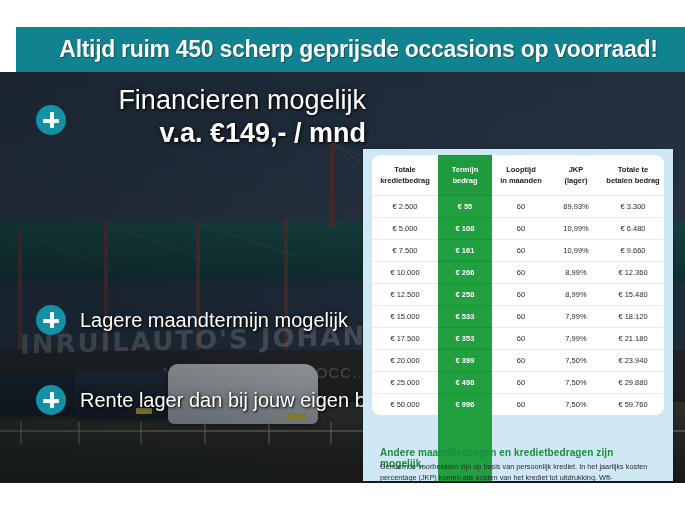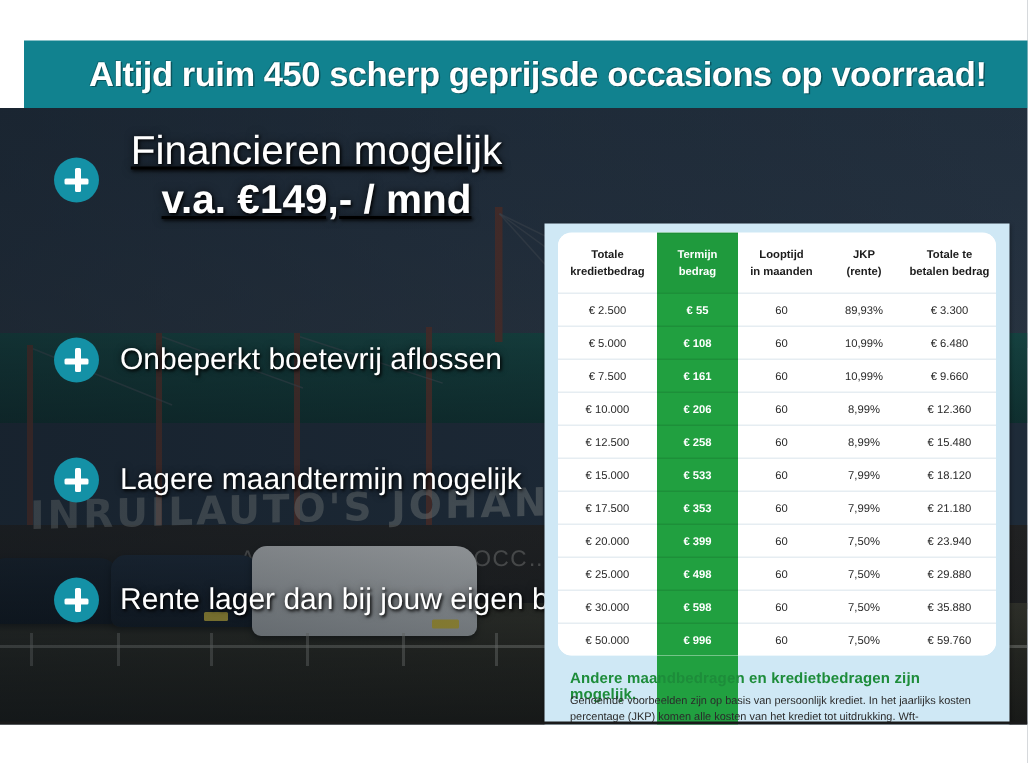--- a/index.html
+++ b/index.html
@@ -144,22 +144,21 @@
     font-size: 20px;
     margin-left: 14px;
     text-shadow: 1px 1px 2px rgba(0,0,0,.85), 0 0 5px rgba(0,0,0,.6);
     white-space: nowrap;
   }
   .headline-block {
     position: absolute;
     left: 56px;
     top: 12px;
     width: 310px;
-    text-align: center;
-    text-decoration: underline;
+    text-align: right;
   }
   .headline-1 {
     color: #ffffff;
     font-size: 27px;
     line-height: 32px;
     text-shadow: 1px 1px 2px rgba(0,0,0,.85), 0 0 6px rgba(0,0,0,.6);
     white-space: nowrap;
   }
   .headline-2 {
     color: #ffffff;
@@ -316,24 +315,20 @@
     <div class="features">
 
       <div class="feat" style="left:36px; top:33px;">
         <div class="plus"></div>
       </div>
       <div class="headline-block">
         <div class="headline-1">Financieren mogelijk</div>
         <div class="headline-2">v.a. €149,- / mnd</div>
       </div>
 
-      <div class="feat" style="left:36px; top:153px;">
-        <div class="plus"></div>
-        <div class="feat-text">Onbeperkt boetevrij aflossen</div>
-      </div>
 
       <div class="feat" style="left:36px; top:233px;text-align:center;">
         <div class="plus"></div>
         <div class="feat-text">Lagere maandtermijn mogelijk</div>
       </div>
 
       <div class="feat" style="left:36px; top:313px;">
         <div class="plus"></div>
         <div class="feat-text">Rente lager dan bij jouw eigen bank</div>
       </div>
@@ -360,21 +355,21 @@
               <th class="hl">
                 <span>Termijn</span><br>
                 <span>bedrag</span>
               </th>
               <th>
                 <span>Looptijd</span><br>
                 <span>in maanden</span>
               </th>
               <th>
                 <span>JKP</span><br>
-                <span>(rente)</span>
+                <span>(lager)</span>
               </th>
               <th>
                 <span>Totale te</span><br>
                 <span>betalen bedrag</span>
               </th>
             </tr>
           </thead>
           <tbody id="rate-body">
               <tr>
                 <td>€ 2.500</td>
@@ -433,27 +428,20 @@
                 <td>€ 23.940</td>
               </tr>
               <tr>
                 <td>€ 25.000</td>
                 <td class="hl">€ 498</td>
                 <td>60</td>
                 <td>7,50%</td>
                 <td>€ 29.880</td>
               </tr>
               <tr>
-                <td>€ 30.000</td>
-                <td class="hl">€ 598</td>
-                <td>60</td>
-                <td>7,50%</td>
-                <td>€ 35.880</td>
-              </tr>
-              <tr>
                 <td>€ 50.000</td>
                 <td class="hl">€ 996</td>
                 <td>60</td>
                 <td>7,50%</td>
                 <td>€ 59.760</td>
               </tr>
             </tbody>
         </table>
       </div>
 

